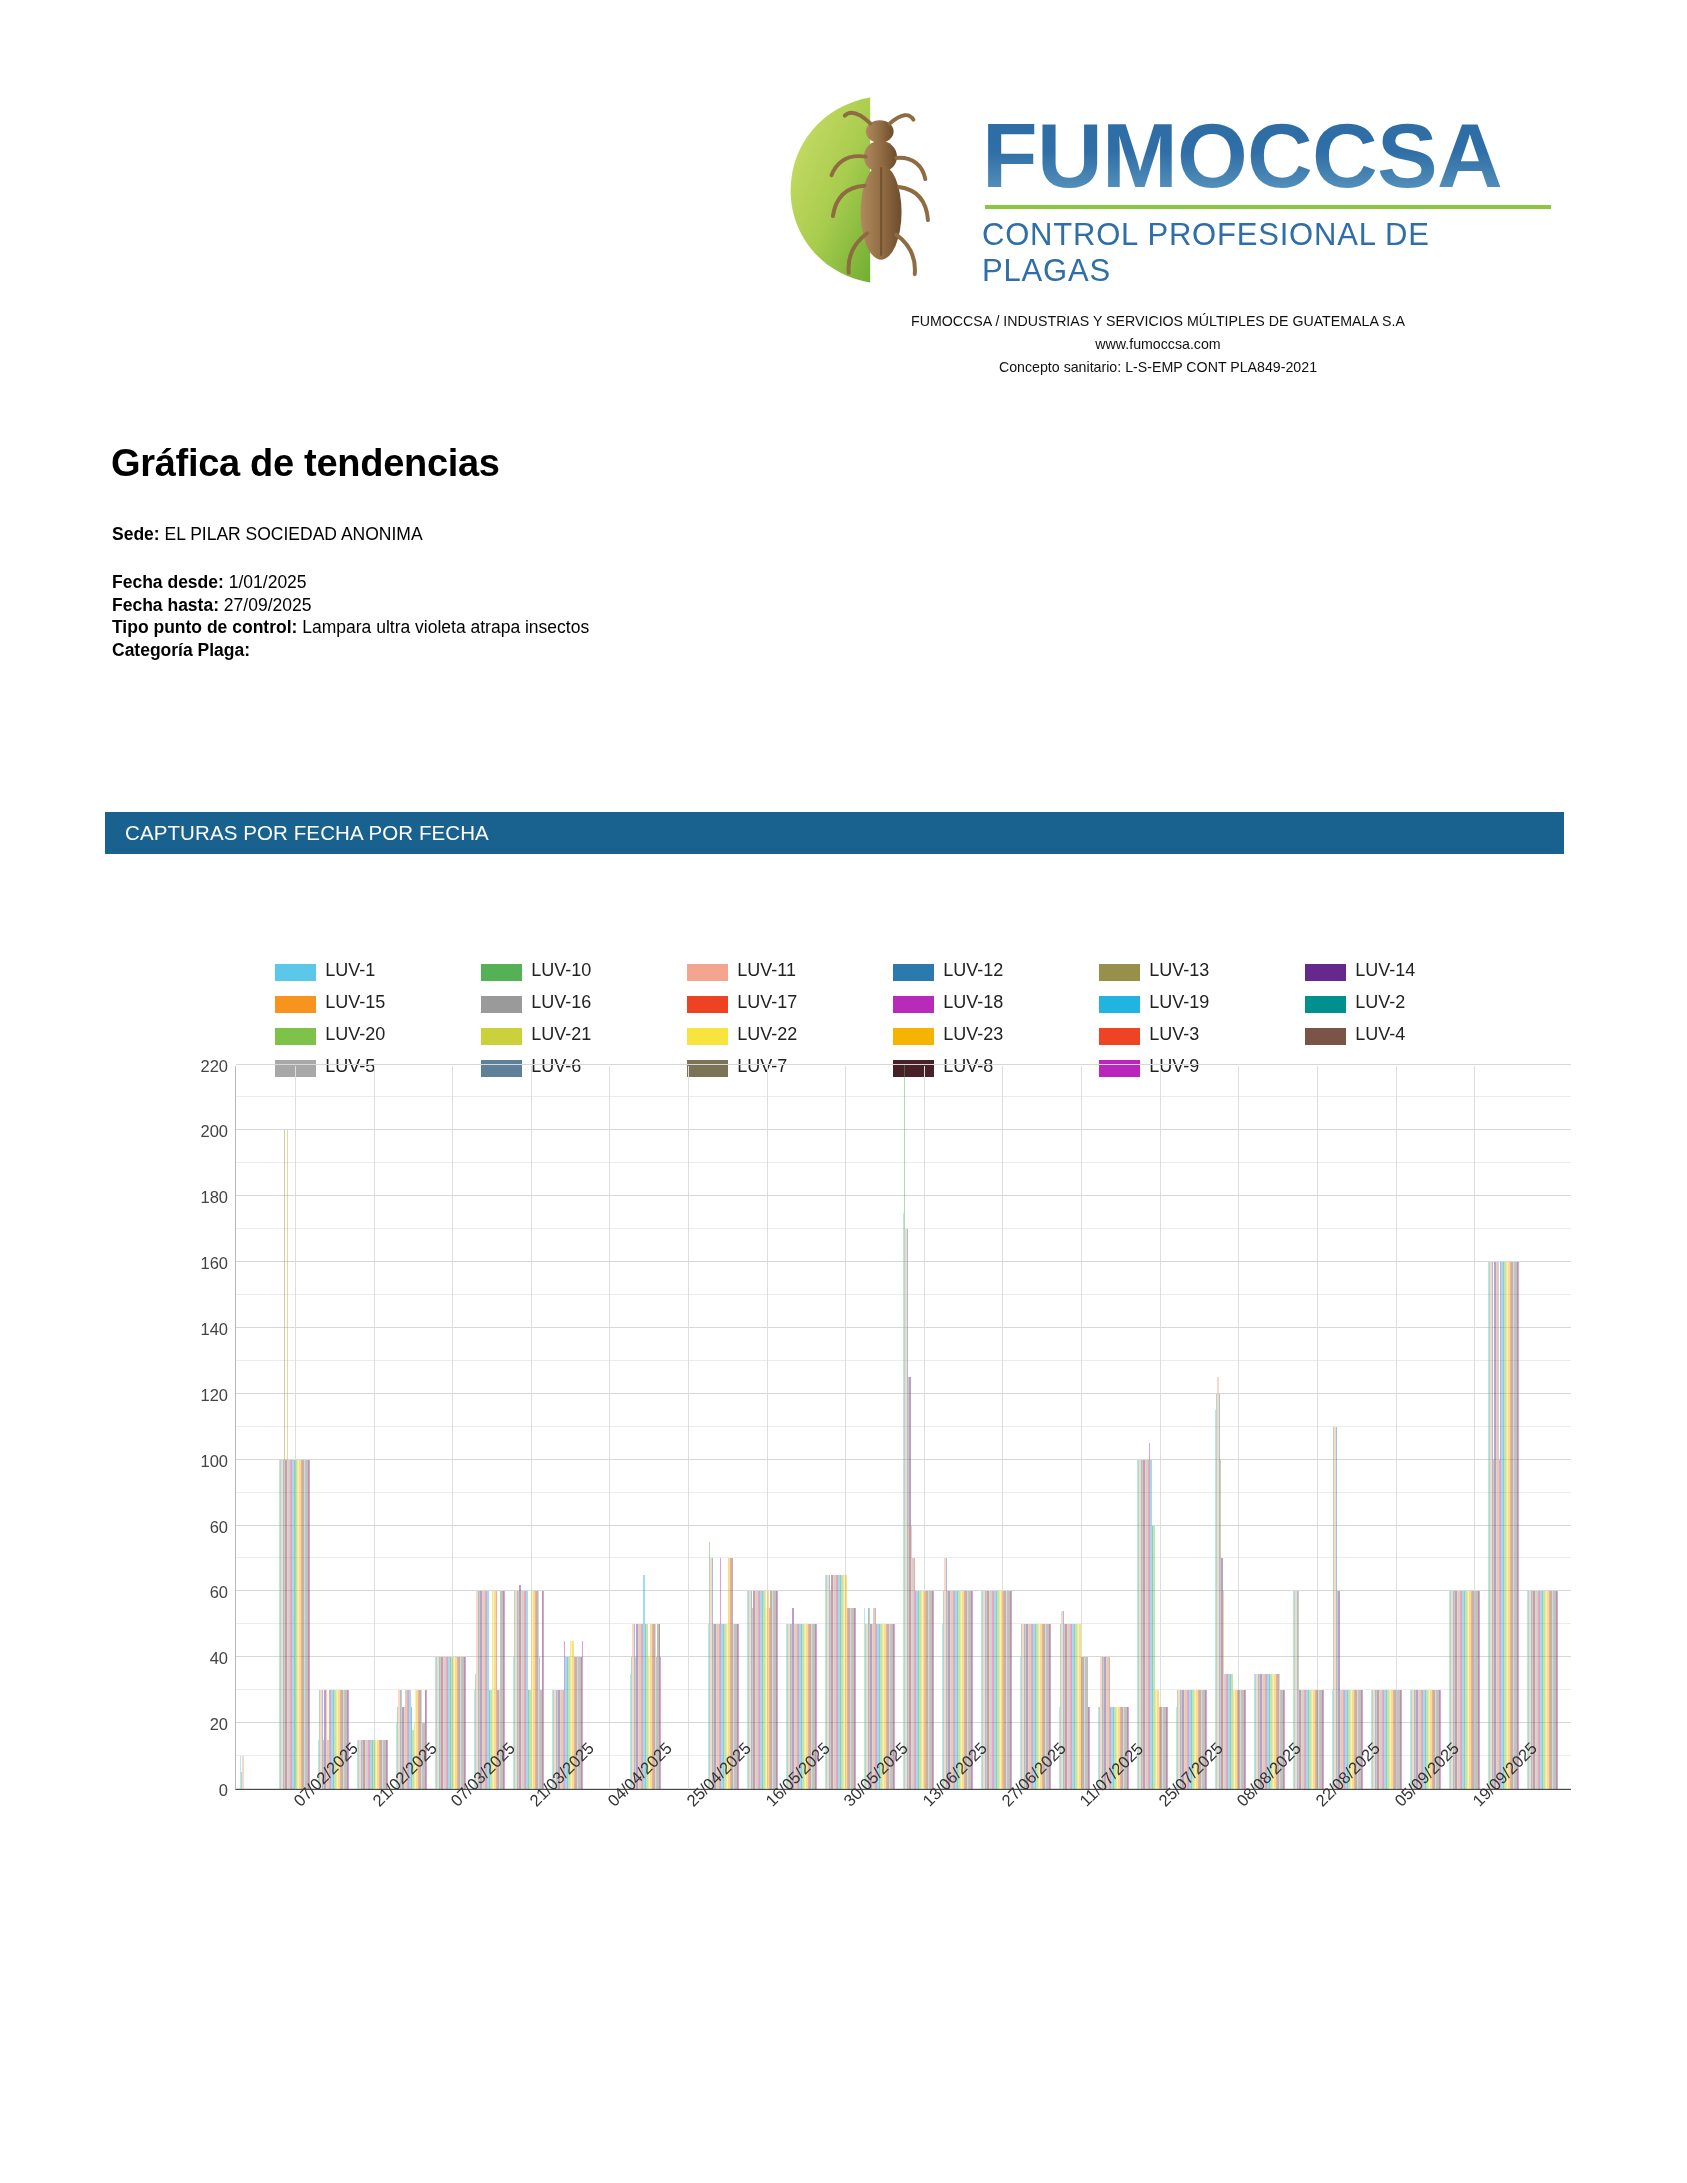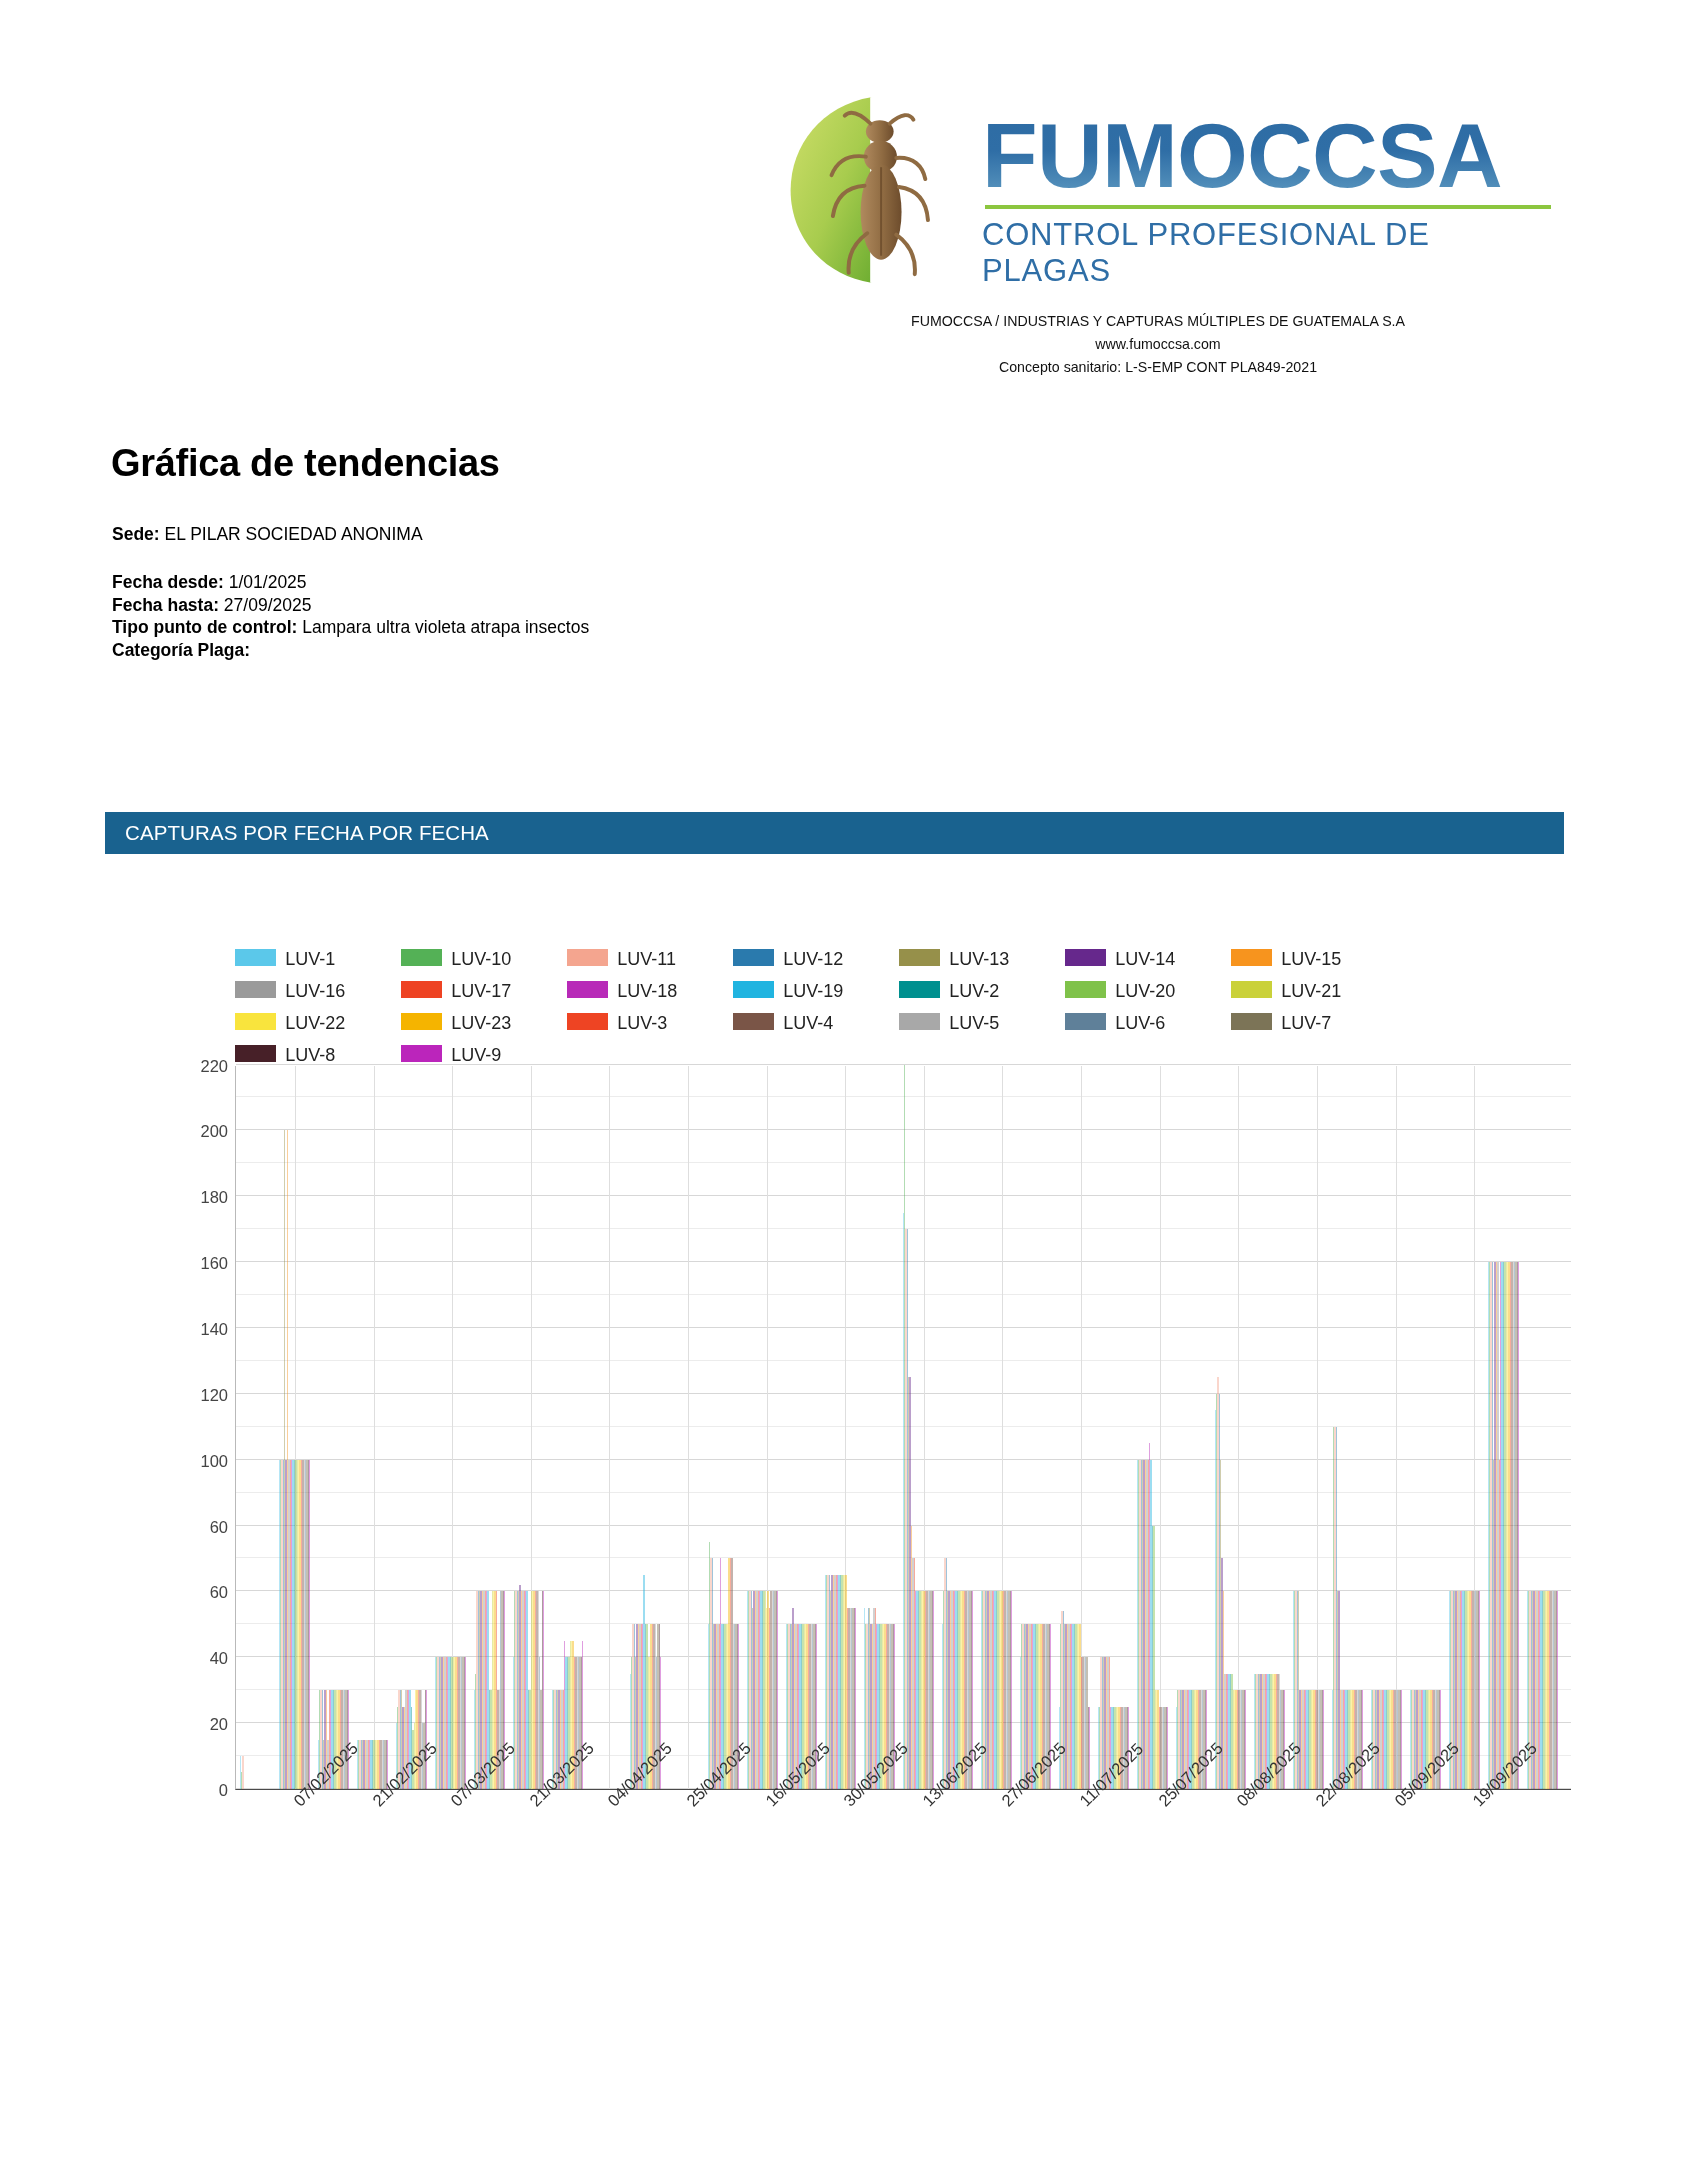--- a/index.html
+++ b/index.html
@@ -63,21 +63,21 @@
     display: flex; align-items: center;
   }
   .section-bar span { font-size: 20.5px; padding-left: 20px; letter-spacing: 0.1px; }
 
   
   .legend {
     position: absolute; left: 235px; top: 949px; width: 1244px;
     display: flex; flex-wrap: wrap;
   }
   .legend-item {
-    width: 166px; display: flex; align-items: flex-start; height: 32px;
+    width: 166px; display: flex; align-items: flex-end; height: 32px; margin-left: 40px;
   }
   .legend-swatch {
     width: 41px; height: 17px; flex: none; margin-right: 9.3px;
   }
   .legend-label { font-size: 18px; color: #222; }
 
   
   .chart {
     position: absolute; left: 185px; top: 1059px;
     width: 1389px; height: 741px;
@@ -161,21 +161,21 @@
       </svg>
     </div>
     <div class="logo-text-col">
       <div class="logo-word">FUMOCCSA</div>
       <div class="logo-rule"></div>
       <div class="logo-sub">CONTROL PROFESIONAL DE PLAGAS</div>
     </div>
   </div>
 
   <div class="company">
-    <div>FUMOCCSA / INDUSTRIAS Y CAPTURAS MÚLTIPLES DE GUATEMALA S.A</div>
+    <div>FUMOCCSA / INDUSTRIAS Y SERVICIOS MÚLTIPLES DE GUATEMALA S.A</div>
     <div>www.fumoccsa.com</div>
     <div>Concepto sanitario: L-S-EMP CONT PLA849-2021</div>
   </div>
 
   <div class="doc-title">Gráfica de tendencias</div>
 
   <div class="meta">
     <div class="row">
       <b>Sede:</b>
       <span>EL PILAR SOCIEDAD ANONIMA</span>

